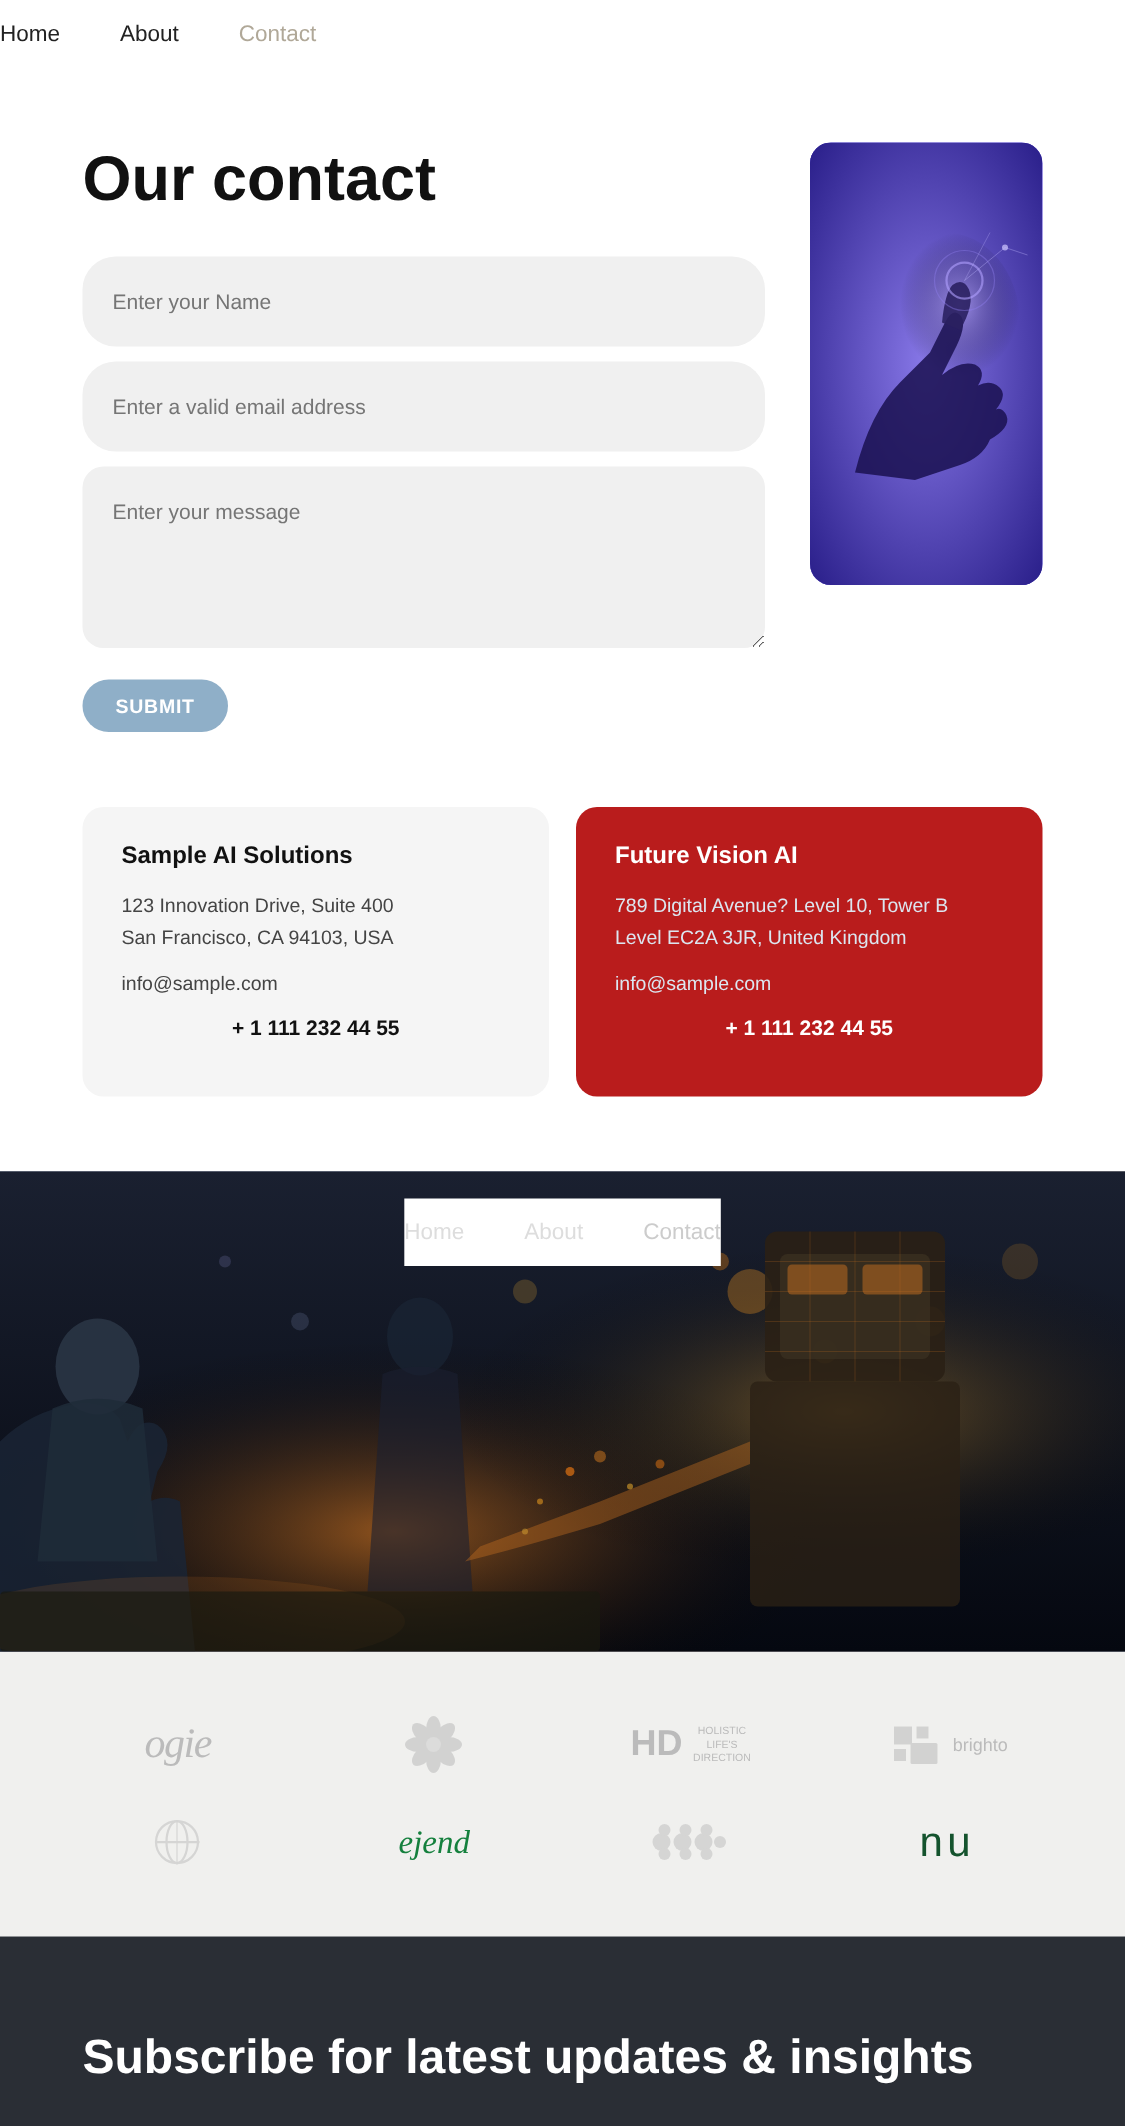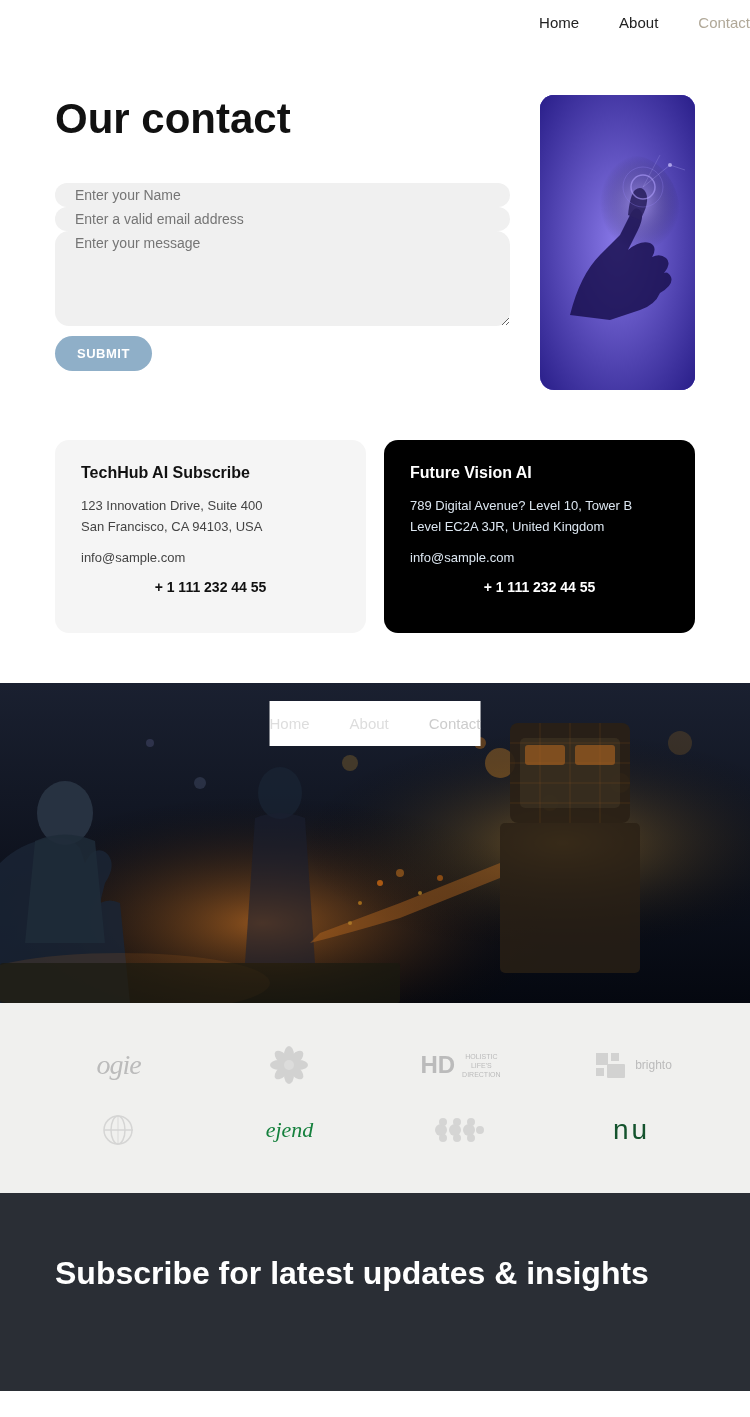--- a/index.html
+++ b/index.html
@@ -1,40 +1,40 @@
 <!DOCTYPE html>
 <html><head>
   <meta charset="utf-8">
   <style>
     * { margin: 0; padding: 0; box-sizing: border-box; }
     body { font-family: 'Helvetica Neue', Arial, sans-serif; background: #fff; color: #222; width: 750px; }
 
     
     nav {
-      display: flex; justify-content: flex-end; align-items: center;
+      display: flex; justify-content: flex-start; align-items: center;
       gap: 40px; padding: 14px 0; background: #fff;
     }
     nav a {
       text-decoration: none; color: #222; font-size: 15px;
     }
     nav a.active { color: #b0a898; }
 
     
     .contact-section {
       display: flex; gap: 30px; padding: 50px 55px 40px 55px;
       align-items: flex-start; background: #fff;
     }
     .contact-left { flex: 1; }
-    .contact-left h1 { font-size: 42px; font-weight: 700; margin-bottom: 40px; color: #111; }
+    .contact-left h1 { font-size: 42px; font-weight: 700; margin-bottom: 28px; color: #111; }
     .contact-left input, .contact-left textarea {
       width: 100%; background: #f0f0f0; border: none; border-radius: 22px;
-      padding: 4px 20px; font-size: 14px; color: #999; 
+      padding: 22px 20px; font-size: 14px; color: #999; margin-bottom: 10px;
       outline: none; font-family: inherit;
     }
-    .contact-left textarea { height: 95px; resize: vertical; border-radius: 14px; }
+    .contact-left textarea { height: 121px; resize: vertical; border-radius: 14px; }
     .submit-btn {
       background: #8fafc8; color: #fff; border: none; border-radius: 20px;
       padding: 10px 22px; font-size: 13px; font-weight: 600; letter-spacing: 0.5px;
       cursor: pointer; margin-top: 6px; text-transform: uppercase;
     }
     .contact-right {
       width: 155px; flex-shrink: 0;
     }
     .contact-img {
       width: 155px; height: 295px; border-radius: 14px; overflow: hidden;
@@ -50,21 +50,21 @@
     .hand-svg { width: 100%; height: 100%; }
 
     
     .address-section {
       display: flex; gap: 18px; padding: 10px 55px 50px 55px; background: #fff;
     }
     .address-card {
       flex: 1; border-radius: 14px; padding: 24px 26px;
     }
     .address-card.light { background: #f5f5f5; }
-    .address-card.blue { background: #000000; }
+    .address-card.blue { background: #b91c1c; }
     .address-card h3 { font-size: 16px; font-weight: 700; margin-bottom: 14px; color: #111; }
     .address-card.blue h3 { color: #fff; }
     .address-card p { font-size: 13px; color: #444; line-height: 1.6; margin-bottom: 10px; }
     .address-card.blue p { color: #dce6f0; }
     .address-card .email { font-size: 13px; color: #444; margin-bottom: 8px; }
     .address-card.blue .email { color: #dce6f0; }
     .address-card .phone { font-size: 14px; font-weight: 700; color: #111; text-align: center; }
     .address-card.blue .phone { color: #fff; }
 
     
@@ -171,21 +171,21 @@
           <line x1="103" y1="92" x2="120" y2="60" stroke="#c0b8ff" stroke-width="0.5" opacity="0.4"></line>
           <circle cx="130" cy="70" r="2" fill="#d0c8ff" opacity="0.7"></circle>
         </svg>
       </div>
     </div>
   </div>
 </section>
 
 <div class="address-section">
   <div class="address-card light">
-    <h3>TechHub AI Subscribe</h3>
+    <h3>Sample AI Solutions</h3>
     <p>
       <span>123 Innovation Drive, Suite 400</span><br>
       <span>San Francisco, CA 94103, USA</span>
     </p>
     <p class="email">info@sample.com</p>
     <p class="phone">+ 1 111 232 44 55</p>
   </div>
   <div class="address-card blue">
     <h3>Future Vision AI</h3>
     <p>

